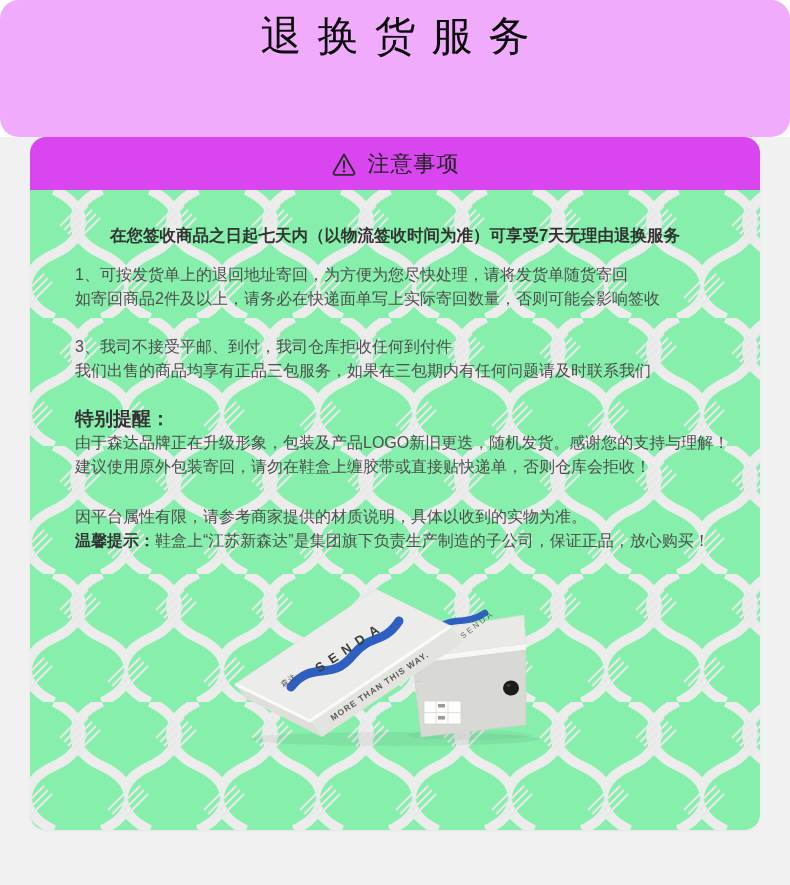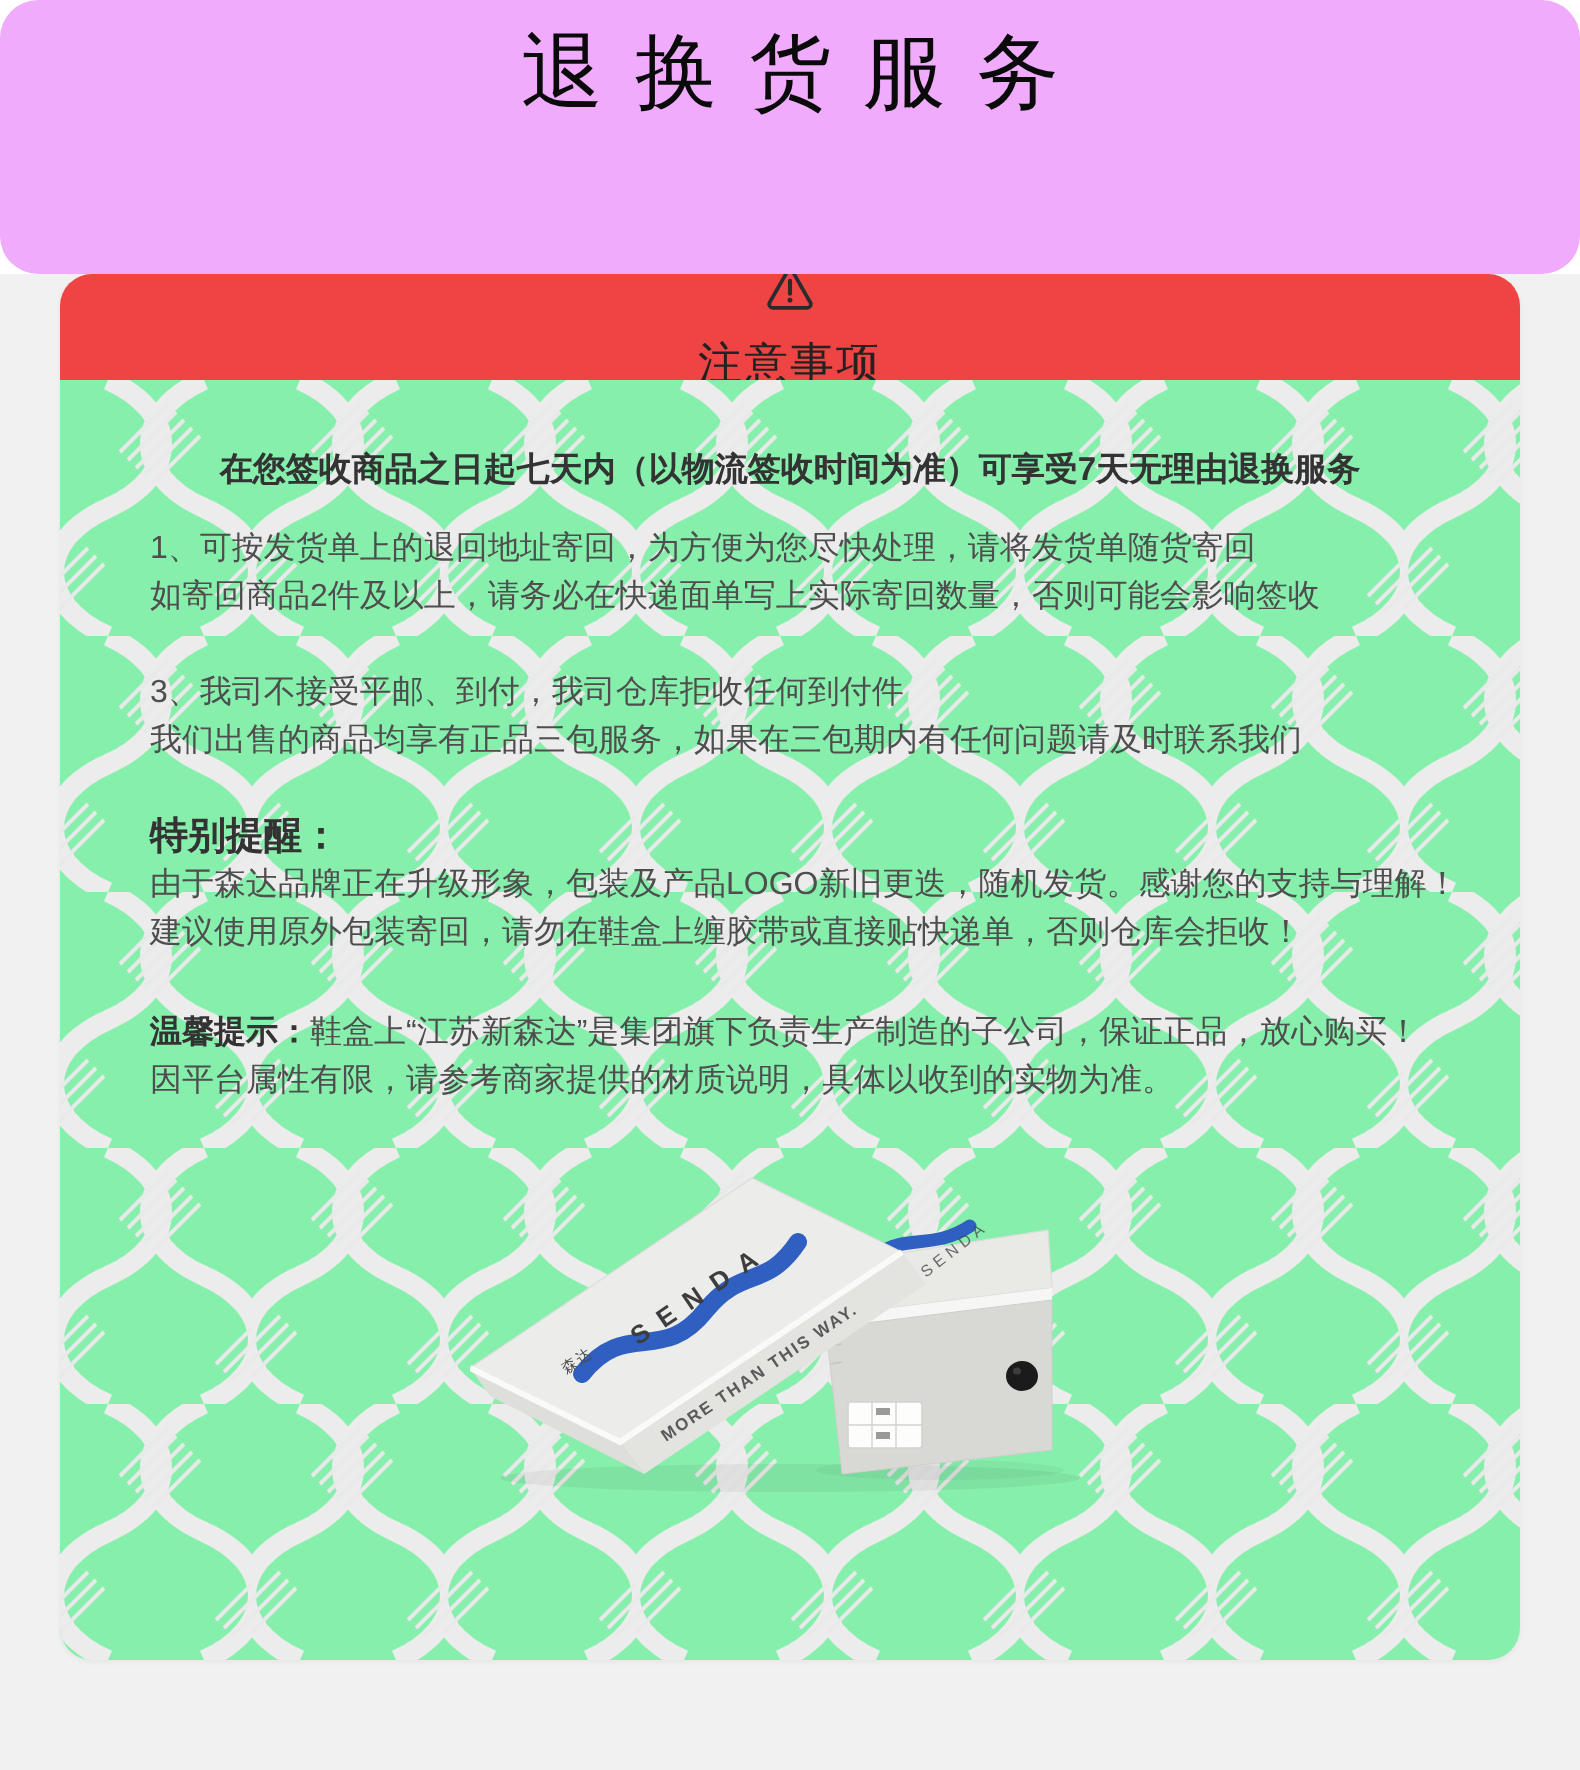--- a/index.html
+++ b/index.html
@@ -23,22 +23,22 @@
   }
 
   
   .gray-section{flex:1;background:#f1f1f1;padding:0 30px;}
 
   .card{
     width:730px;height:693px;border-radius:16px;overflow:hidden;
     box-shadow:0 1px 3px rgba(0,0,0,0.05);
   }
   .card-header{
-    height:53px;background:#ef4444;
-    display:flex;align-items:center;justify-content:center;gap:11px;flex-direction:column;
+    height:53px;background:#d946ef;
+    display:flex;align-items:center;justify-content:center;gap:11px;
   }
   .card-header-title{font-size:22px;color:#222222;letter-spacing:1px;}
   .warn-icon{width:26px;height:26px;display:inline-flex;}
   .warn-icon svg{width:26px;height:26px;}
 
   .card-body{position:relative;background:#86efac;height:640px;overflow:hidden;}
   .pattern-bg{position:absolute;left:0;top:0;width:100%;height:100%;display:block;}
   .card-content{position:relative;padding:33px 45px 0 45px;}
 
   .highlight{
@@ -114,22 +114,22 @@
             <span class="tline">我们出售的商品均享有正品三包服务，如果在三包期内有任何问题请及时联系我们</span>
           </p>
 
           <div class="special">
             <p class="label">特别提醒：</p>
             <p class="tline" style="margin:0">由于森达品牌正在升级形象，包装及产品LOGO新旧更迭，随机发货。感谢您的支持与理解！</p>
             <p class="tline" style="margin:0">建议使用原外包装寄回，请勿在鞋盒上缠胶带或直接贴快递单，否则仓库会拒收！</p>
           </div>
 
           <div class="warm">
+            <p class="tline" style="margin:0">因平台属性有限，请参考商家提供的材质说明，具体以收到的实物为准。</p>
             <p class="tline" style="margin:0"><b>温馨提示：</b><span>鞋盒上“江苏新森达”是集团旗下负责生产制造的子公司，保证正品，放心购买！</span></p>
-            <p class="tline" style="margin:0">因平台属性有限，请参考商家提供的材质说明，具体以收到的实物为准。</p>
           </div>
 
           <div class="photo">
             <svg viewBox="0 0 320 165">
 
               <ellipse cx="160" cy="154" rx="145" ry="7" fill="#000000" opacity="0.05"></ellipse>
               <ellipse cx="235" cy="150" rx="62" ry="5" fill="#000000" opacity="0.04"></ellipse>
 
               <g>
                 <polygon points="187,46 289,30 291,59 178,73" fill="#e9e9e6" stroke="#dcdcd9" stroke-width="0.6"></polygon>

